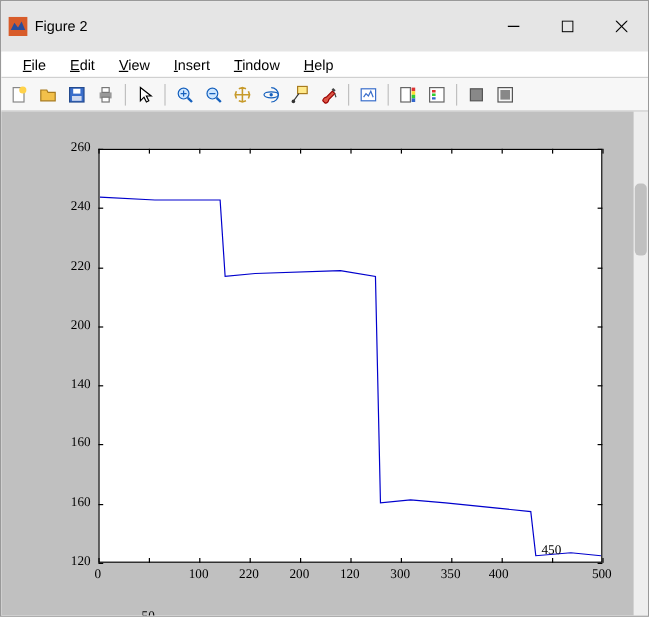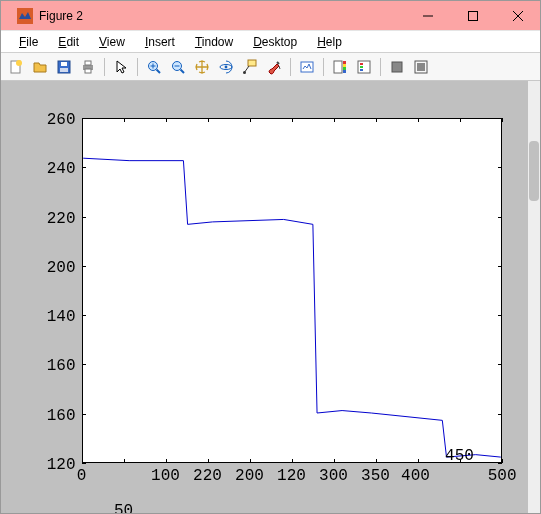--- a/index.html
+++ b/index.html
@@ -11,25 +11,25 @@
     height: 514px;
     overflow: hidden;
     display: flex;
     flex-direction: column;
     border: 1px solid #999;
     background: #fff;
   }
 
   
   .titlebar {
-    height: 30px;
-    background: #fca5a5;
+    height: 42px;
+    background: #e5e5e5;
     display: flex;
     align-items: center;
-    padding: 0 0 0 16px;
+    padding: 0 0 0 6px;
     border-bottom: 1px solid #e5e5e5;
   }
   .titlebar-icon {
     width: 16px; height: 16px;
     margin-right: 6px;
     display: flex; align-items: center; justify-content: center;
   }
   .titlebar-title { flex: 0 0 auto; font-size: 12px; color: #000; }
   .titlebar-spacer { flex: 1; }
   .win-btn {
@@ -95,23 +95,23 @@
   }
   .plot-box {
     position: absolute;
     left: 60px; top: 20px;
     width: 420px; height: 345px;
     background: #fff;
     border: 1px solid #000;
   }
   .tick-label-y, .tick-label-x {
     position: absolute;
-    font-size: 16px;
+    font-size: 11px;
     color: #000;
-    font-family: Liberation Mono, monospace;
+    font-family: Liberation Serif, serif;
   }
   .tick-label-y { text-align: right; width: 30px; }
   .tick-label-x { text-align: center; width: 30px; }
   .tick-y, .tick-x {
     position: absolute;
     background: #000;
   }
   .tick-y { width: 4px; height: 1px; }
   .tick-x { width: 1px; height: 4px; }
   svg.plotline {
@@ -165,21 +165,20 @@
       </svg>
   </div>
 </div>
 
 <div class="menubar">
   <div class="menu-item"><span class="mn">F</span><span>ile</span></div>
   <div class="menu-item"><span class="mn">E</span><span>dit</span></div>
   <div class="menu-item"><span class="mn">V</span><span>iew</span></div>
   <div class="menu-item"><span class="mn">I</span><span>nsert</span></div>
   <div class="menu-item"><span class="mn">T</span><span>indow</span></div>
-  <div class="menu-item"><span class="mn">D</span><span>esktop</span></div>
   <div class="menu-item"><span class="mn">H</span><span>elp</span></div>
 </div>
 
 <div class="toolbar">
   <div class="tb-btn" title="New Figure">
     <svg viewBox="0 0 16 16">
         <rect x="3" y="2" width="9" height="12" fill="#fff" stroke="#888"></rect>
         <circle cx="11" cy="4" r="3" fill="#ffd24a"></circle>
       </svg>
   </div>
@@ -346,21 +345,21 @@
         <div class="tick-x" style="left: 312px; top: 20px;"></div>
         <div class="tick-label-x" style="left: 339px; top: 369px;">350</div>
         <div class="tick-x" style="left: 354px; top: 361px;"></div>
         <div class="tick-x" style="left: 354px; top: 20px;"></div>
         <div class="tick-label-x" style="left: 379px; top: 369px;">400</div>
         <div class="tick-x" style="left: 396px; top: 361px;"></div>
         <div class="tick-x" style="left: 396px; top: 20px;"></div>
         <div class="tick-label-x" style="left: 423px; top: 349px;">450</div>
         <div class="tick-x" style="left: 438px; top: 361px;"></div>
         <div class="tick-x" style="left: 438px; top: 20px;"></div>
-        <div class="tick-label-x" style="left: 465px; top: 369px; text-align: right;">500</div>
+        <div class="tick-label-x" style="left: 465px; top: 369px;">500</div>
         <div class="tick-x" style="left: 480px; top: 361px;"></div>
         <div class="tick-x" style="left: 480px; top: 20px;"></div>
       </div>
   </div>
   <div class="vscroll">
     <div class="vscroll-thumb"></div>
   </div>
 </div>
 
 </body></html>

